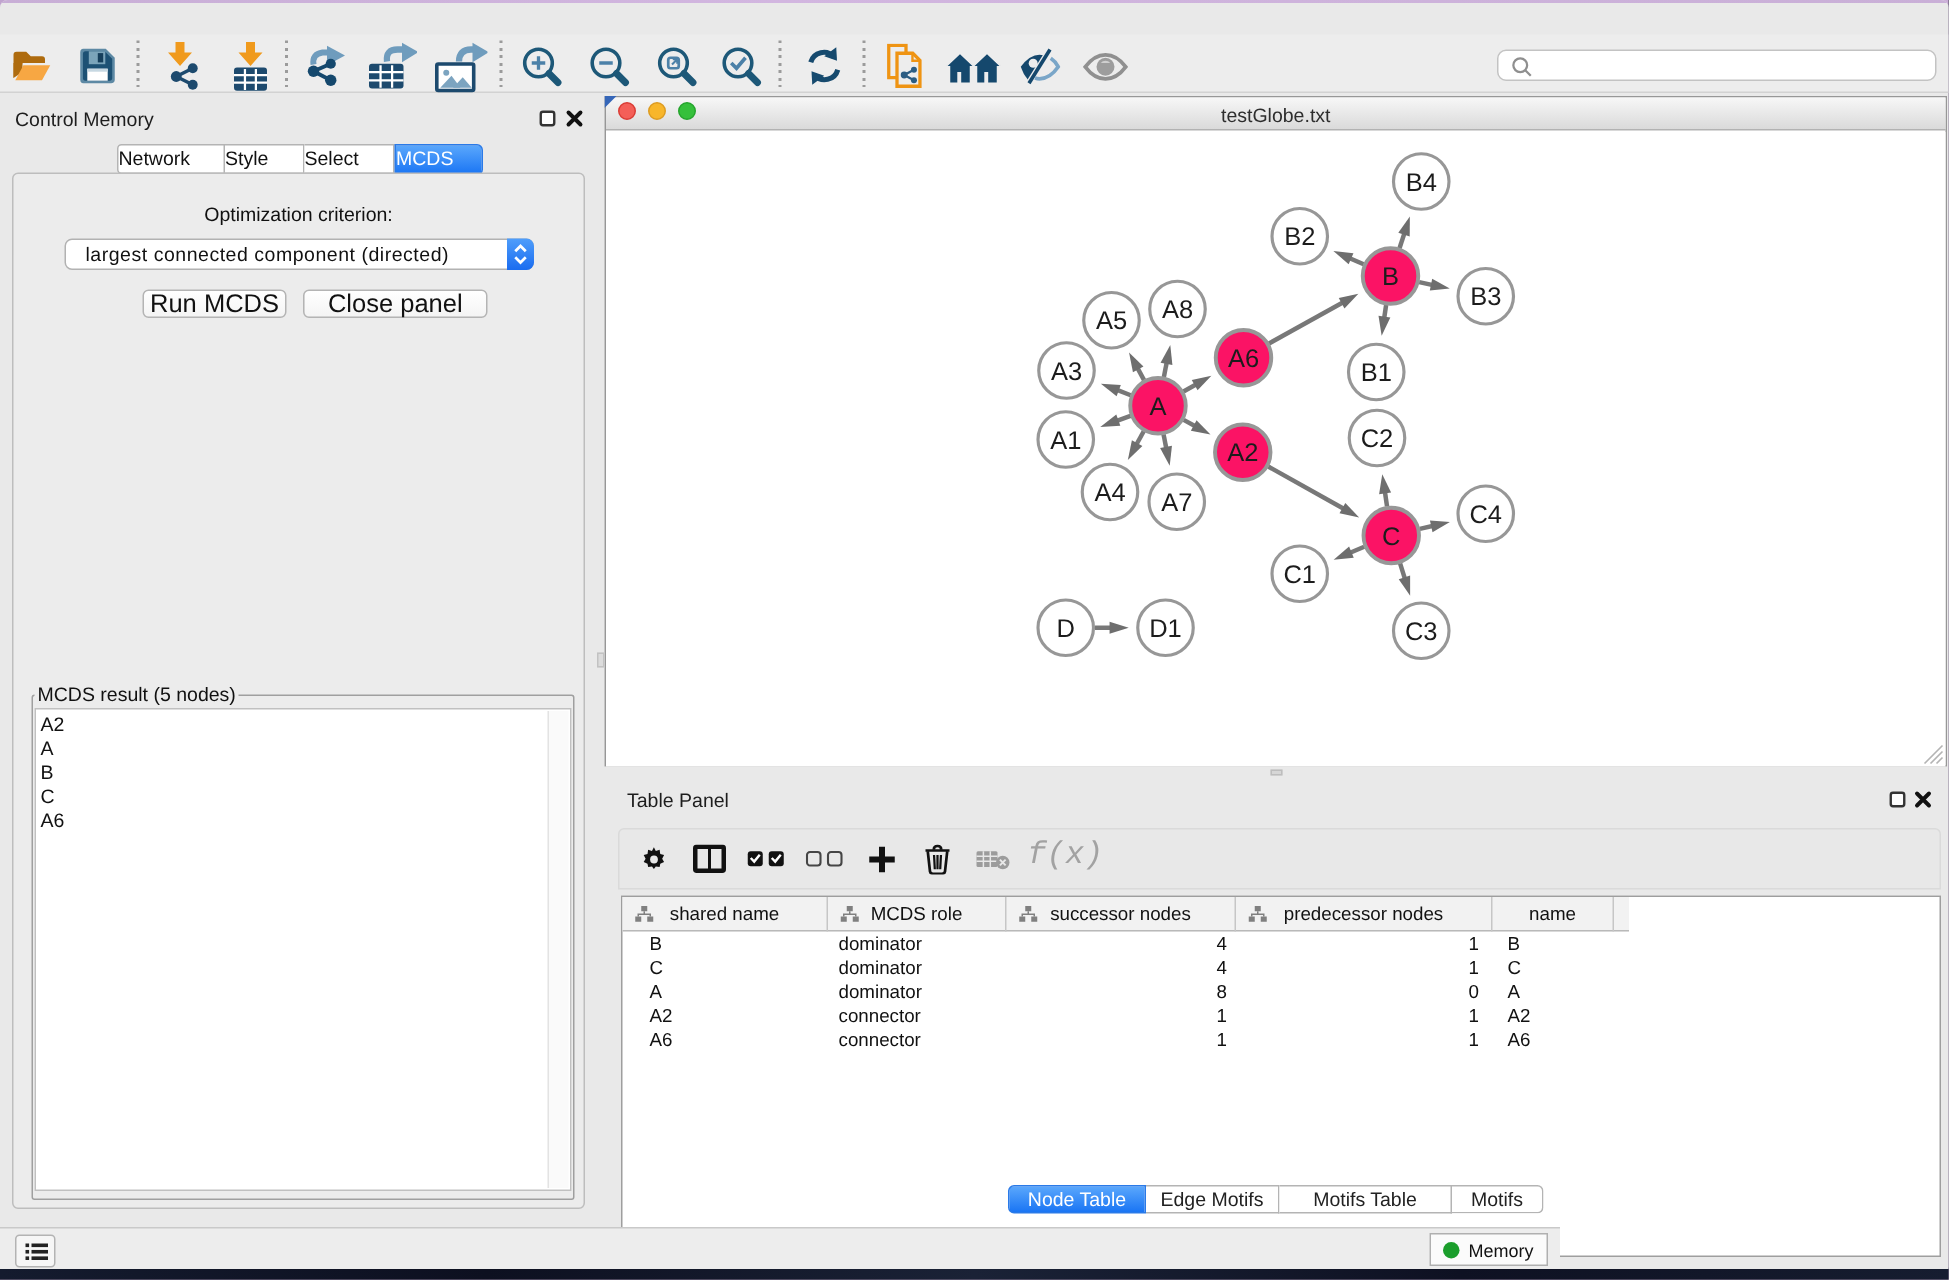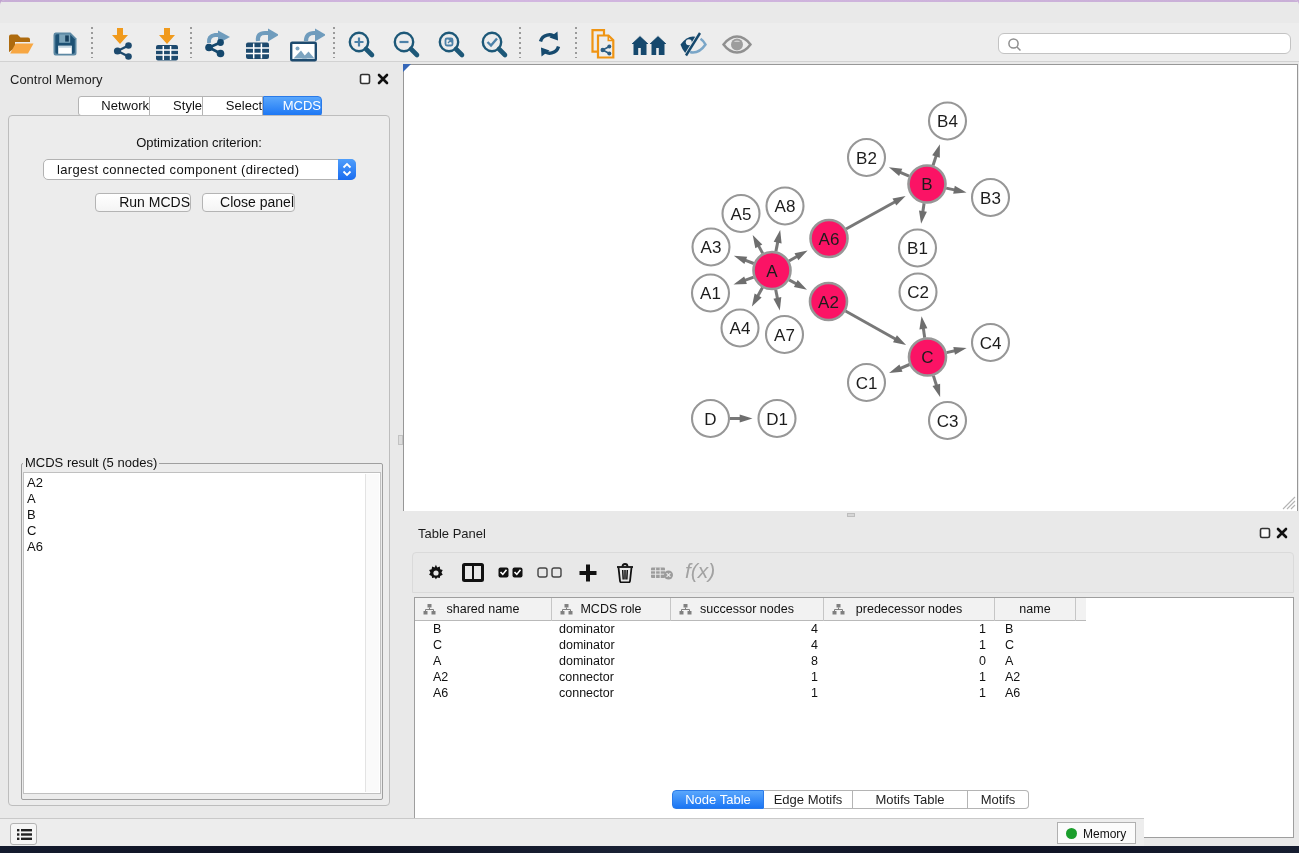--- a/index.html
+++ b/index.html
@@ -9,42 +9,42 @@
 #titlebar{position:absolute;left:0;top:0;width:1299px;height:22px;background:linear-gradient(#f6f6f6,#dddddd);border-bottom:1px solid #acacac;border-radius:5px 5px 0 0}
 #topstrip{position:absolute;left:0;top:0;width:1299px;height:2px;background:linear-gradient(90deg,#c8aed6,#d2b6e0 40%,#c9afd7);border-radius:5px 5px 0 0;z-index:60}
 .light{position:absolute;top:6.5px;width:12px;height:12px;border-radius:50%}
 #titlebar .t{position:absolute;width:100%;text-align:center;top:4px;font-size:13px;color:#3c3c3c}
 #toolbar{position:absolute;left:0;top:23px;width:1299px;height:39px;background:#ededed;border-bottom:1px solid #d2d2d2}
 .sep{position:absolute;top:4px;height:31px;width:2px;background-image:repeating-linear-gradient(#9b9b9b 0 2px,transparent 2px 5px)}
 .ticon{position:absolute}
 #search{position:absolute;left:998px;top:33px;width:293px;height:21px;background:#fff;border:1px solid #c3c3c3;border-radius:6px}
 #cpanel{position:absolute;left:0;top:62px;width:392px;height:756px}
 .phead{font-size:13px;color:#1d1d1d}
-.tab{position:absolute;top:0;height:20px;line-height:18px;border:1px solid #b4b4b4;background:#fff;font-size:13px;color:#111;text-align:right;line-height:17px}
+.tab{position:absolute;top:0;height:20px;line-height:18px;border:1px solid #b4b4b4;background:#fff;font-size:13px;color:#111;text-align:left;line-height:17px}
 .tabsel{background:linear-gradient(#5aa7fc,#1a75f4);border-color:#2a7ae8;color:#fff}
 #cbody{position:absolute;left:8px;top:53px;width:382px;height:691px;background:#ececec;border:1px solid #bdbdbd;border-radius:4px}
-.btn{position:absolute;height:19px;background:linear-gradient(#ffffff,#f4f4f4);border:1px solid #b4b4b4;border-radius:4px;font-size:14px;color:#111;text-align:right;line-height:17px}
+.btn{position:absolute;height:19px;background:linear-gradient(#ffffff,#f4f4f4);border:1px solid #b4b4b4;border-radius:4px;font-size:17px;color:#111;text-align:center;line-height:17px}
 #combo{position:absolute;left:34px;top:43px;width:313px;height:21px;background:#fff;border:1px solid #b2b2b2;border-radius:5px;font-size:13px;color:#111;line-height:19px;padding-left:13px;letter-spacing:0.35px}
 #combocap{position:absolute;right:-1px;top:-1px;width:18px;height:21px;background:linear-gradient(#4f9efb,#1a6cf0);border-radius:0 5px 5px 0}
 #groupbox{position:absolute;left:12px;top:347px;width:362px;height:337px;border:1px solid #9f9f9f;border-radius:2px}
 #gtitle{position:absolute;left:4px;top:-9px;background:#ececec;padding:0 3px;font-size:13px;color:#111}
 #glist{position:absolute;left:1px;top:8px;width:358px;height:322px;background:#fff;border:1px solid #c0c0c0;font-size:13px;color:#111}
 #gscroll{position:absolute;right:1px;top:1px;width:14px;height:318px;background:#fafafa;border-left:1px solid #e3e3e3}
 #netwin{position:absolute;left:403px;top:64px;width:895px;height:447px;background:#fff;border:1px solid #979797}
 #nettitle{position:absolute;left:0;top:0;width:893px;height:22px;background:linear-gradient(#f7f7f7,#dadada);border-bottom:1px solid #b2b2b2}
 #netcanvas{position:absolute;left:0px;top:23px;width:893px;height:423px;background:#fff;overflow:hidden}
 #tpanel{position:absolute;left:405px;top:518px;width:894px;height:300px}
 #ttools{position:absolute;left:7px;top:34px;width:882px;height:41px;background:#e8e8e8;border:1px solid #dadada;border-radius:4px 4px 0 0}
 #ttable{position:absolute;left:9px;top:79px;width:880px;height:241px;background:#fff;border:1px solid #9e9e9e}
 #thead{position:absolute;left:0;top:0;width:671px;height:23px;background:#f2f2f2;border-bottom:1px solid #b9b9b9}
 .th{position:absolute;top:0;height:23px;border-right:1px solid #c6c6c6;font-size:12.5px;color:#111;text-align:center;line-height:23px}
 .cicon{position:absolute;left:8px;top:5px}
 .trow{position:absolute;font-size:12.5px;color:#111;height:16.2px}
 .btab{position:absolute;top:0;height:19px;border:1px solid #b4b4b4;background:#fff;font-size:13px;color:#222;text-align:center;line-height:17px}
-#statusbar{position:absolute;left:0;top:818px;width:1144px;height:28px;background:#ededed;border-top:1px solid #c9c9c9}
+#statusbar{position:absolute;left:0;top:818px;width:1040px;height:28px;background:#ededed;border-top:1px solid #c9c9c9}
 #memory{position:absolute;right:8px;top:3px;width:79px;height:22px;background:#fbfbfb;border:1px solid #b0b0b0;font-size:12px;color:#111}
 #listbtn{position:absolute;left:10px;top:4px;width:27px;height:22px;background:#f6f6f6;border:1px solid #b3b3b3;border-radius:3px}
 </style></head><body>
 <div id="wall"></div>
 <div id="wallb"></div>
 <div id="app">
 <div id="topstrip"></div>
 <div id="toolbar">
  <div class="sep" style="left:91px"></div>
  <div class="sep" style="left:190px"></div>
@@ -179,34 +179,40 @@
  <div class="tab tabsel" style="left:263px;width:59px;top:34px;height:21px;border-radius:0 4px 4px 0">MCDS</div>
  <div id="cbody">
   <div style="position:absolute;left:0;top:19px;width:100%;text-align:center;font-size:13px;color:#111">Optimization criterion:</div>
   <div id="combo">largest connected component (directed)
    <div id="combocap"><svg width="18" height="21">
               <path d="M5.5,8.5 L9,5 L12.5,8.5" fill="none" stroke="#fff" stroke-width="1.8"></path>
               <path d="M5.5,12.5 L9,16 L12.5,12.5" fill="none" stroke="#fff" stroke-width="1.8"></path>
             </svg></div>
   </div>
   <div class="btn" style="left:86px;top:77px;width:96px">Run MCDS</div>
-  <div class="btn" style="left:193px;top:77px;width:93px">Close panel</div>
+  <div class="btn" style="left:193px;top:77px;width:123px">Close panel</div>
   <div id="groupbox">
    <div id="gtitle" style="left:1px;padding:0 2px">MCDS result (5 nodes)</div>
    <div id="glist">
     <div style="position:absolute;left:3px;top:2px;line-height:16px">A2<br>A<br>B<br>C<br>A6</div>
     <div id="gscroll"></div>
    </div>
   </div>
  </div>
 </div>
 <div id="netwin">
  <svg style="position:absolute;left:-1px;top:-1px;z-index:5" width="8" height="8">
         <path d="M0,0 L8,0 L0,8 Z" fill="#3566b8"></path>
       </svg>
+ <div id="nettitle">
+  <div class="light" style="left:8px;top:3px;background:#f45f58;border:1px solid #da3d36"></div>
+  <div class="light" style="left:28px;top:3px;background:#f8b62a;border:1px solid #dd9c22"></div>
+  <div class="light" style="left:48px;top:3px;background:#35c03b;border:1px solid #25a52d"></div>
+  <div style="position:absolute;width:100%;text-align:center;top:4px;font-size:13px;color:#2d2d2d">testGlobe.txt</div>
+ </div>
  <div id="netcanvas">
 <svg width="892" height="424" viewBox="0 0 892 424" style="position:absolute;left:0;top:0">
 <line x1="358.7" y1="165.4" x2="353.4" y2="155.6" stroke="#787878" stroke-width="3"></line>
 <path d="M348.7,147.0 L358.3,156.4 L351.3,160.2 Z" fill="#6e6e6e"></path>
 <line x1="371.9" y1="163.4" x2="374.2" y2="151.6" stroke="#787878" stroke-width="3"></line>
 <path d="M376.2,142.0 L377.6,155.4 L369.7,153.8 Z" fill="#6e6e6e"></path>
 <line x1="349.8" y1="175.5" x2="339.0" y2="171.3" stroke="#787878" stroke-width="3"></line>
 <path d="M329.9,167.8 L343.2,168.7 L340.4,176.1 Z" fill="#6e6e6e"></path>
 <line x1="349.7" y1="189.2" x2="338.7" y2="193.2" stroke="#787878" stroke-width="3"></line>
 <path d="M329.5,196.6 L340.2,188.4 L342.9,195.9 Z" fill="#6e6e6e"></path>
@@ -327,21 +333,21 @@
    <path d="M6.7,8 L7.2,17.5 M9,8 L9,17.5 M11.3,8 L10.8,17.5" stroke="#111" stroke-width="1.5"></path>
   </svg>
   <svg class="abs" style="left:237px;top:13px" width="24" height="14">
    <rect x="1" y="1.5" width="14" height="10.5" rx="1" fill="#9c9c9c"></rect>
    <g stroke="#e8e8e8" stroke-width="1">
             <path d="M1,4.8 h14 M1,8.2 h14 M5.6,1.5 v10.5 M10.2,1.5 v10.5"></path>
           </g>
    <circle cx="18.5" cy="9" r="4.5" fill="#9c9c9c"></circle>
           <path d="M16.6,7.1 L20.4,10.9 M20.4,7.1 L16.6,10.9" stroke="#e8e8e8" stroke-width="1.3"></path>
   </svg>
-  <div class="abs" style="left:272px;top:6px;font-family:Liberation Sans, sans-serif;font-style:italic;font-size:21px;color:#a2a2a2">f(x)</div>
+  <div class="abs" style="left:272px;top:6px;font-family:Liberation Mono, monospace;font-style:italic;font-size:21px;color:#a2a2a2">f(x)</div>
  </div>
  <div id="ttable">
   <div id="thead">
    <div class="th" style="left:0;width:137px"><svg class="cicon" width="13" height="13">
               <rect x="4.5" y="1" width="4" height="3.5" fill="#808080"></rect>
               <rect x="0.5" y="8" width="4" height="3.5" fill="#808080"></rect>
               <rect x="8.5" y="8" width="4" height="3.5" fill="#808080"></rect>
               <path d="M6.5,4.5 V6.5 M2.5,8 V6.5 H10.5 V8" fill="none" stroke="#808080" stroke-width="1"></path>
             </svg>shared name</div>
    <div class="th" style="left:137px;width:119px"><svg class="cicon" width="13" height="13">

